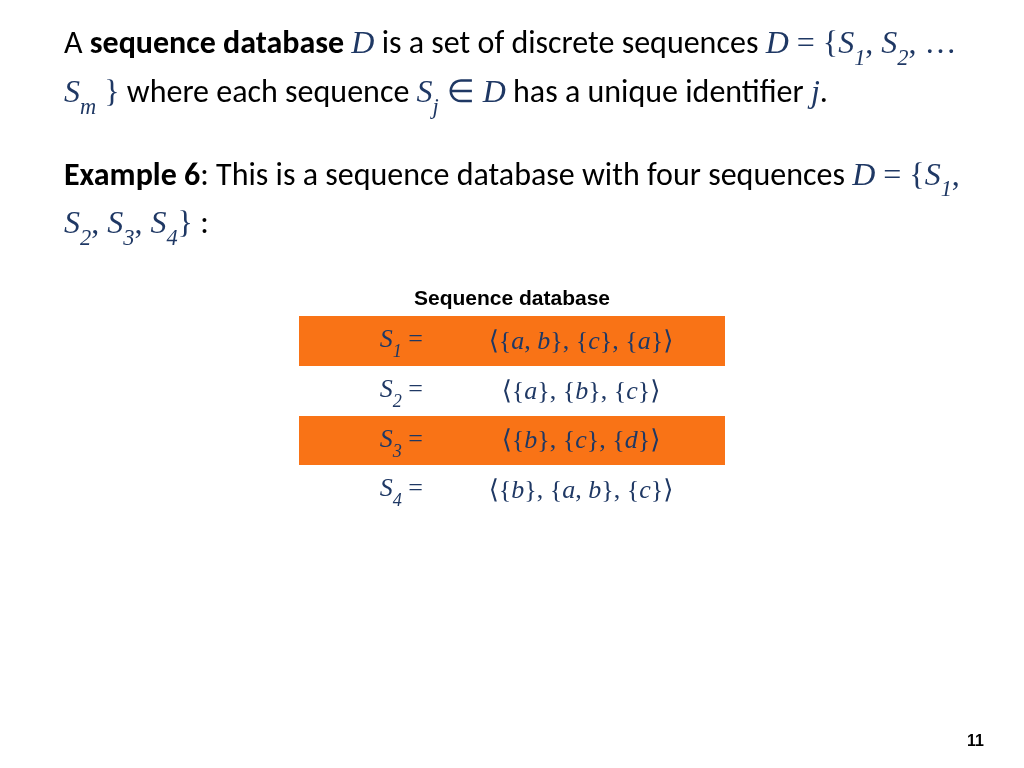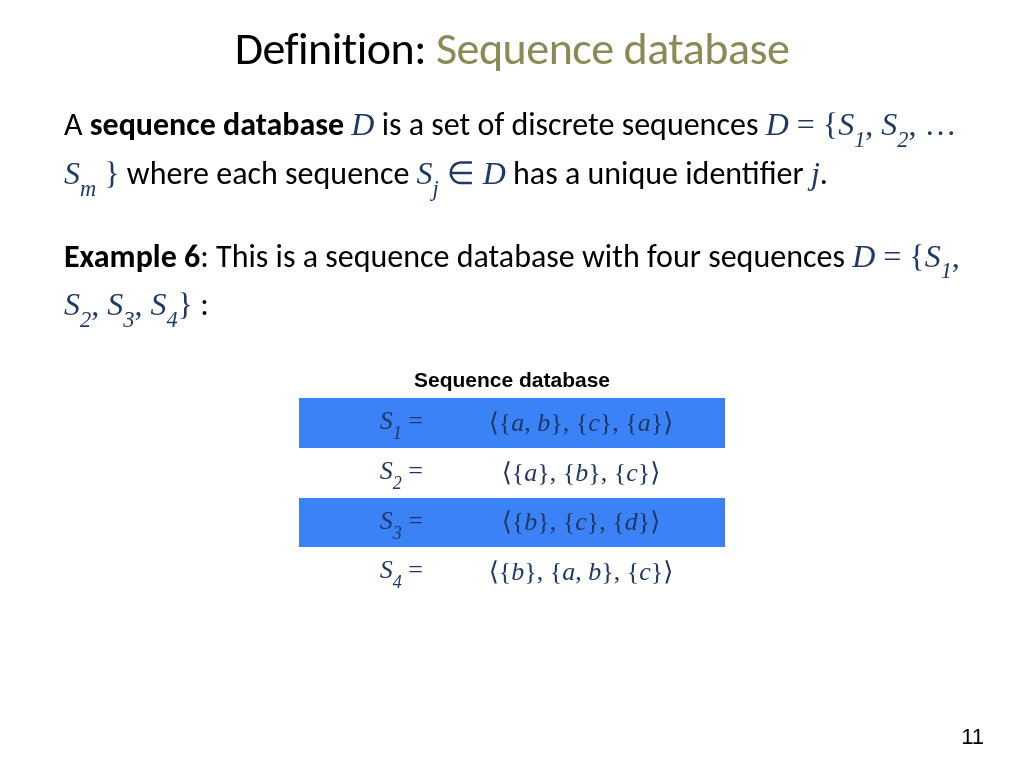--- a/index.html
+++ b/index.html
@@ -40,41 +40,38 @@
     margin: 0 auto;
     font-size: 26px;
     font-family: "Cambria Math", "Times New Roman", serif;
     font-style: italic;
     color: #1f3864;
   }
   table.seq td {
     padding: 5px 14px;
     text-align: center;
   }
-  table.seq tr.alt td { background: #3b82f6; }
+  table.seq tr.alt td { background: #f97316; }
   table.seq td.lab { text-align: right; width: 110px; }
   table.seq td.val { width: 260px; }
   .page-no {
     position: absolute;
     right: 40px;
     bottom: 18px;
-    font-size: 22px;
-    font-weight: 400;
+    font-size: 16px;
+    font-weight: 700;
     font-family: Arial, sans-serif;
     margin-left: 28px;
   }
 </style>
 </head>
 <body>
 
 <div class="slide">
 
-  <h1 class="title">
-    <span>Definition: </span><span class="accent">Sequence database</span>
-  </h1>
 
   <div class="body">
 
     <p>
       <span>A </span><span class="bold">sequence database</span><span> </span><span class="math"><span>D</span></span><span> is a set of discrete sequences </span><span class="math">D <span class="math-up">= {</span>S<sub class="mi">1</sub><span class="math-up">, </span>S<sub class="mi">2</sub><span class="math-up">, … </span>S<sub class="mi">m</sub><span class="math-up"> }</span></span><span> where each sequence </span><span class="math">S<sub class="mi">j</sub> <span class="math-up">∈ </span>D</span><span> has a unique identifier </span><span class="math">j</span><span>.</span>
     </p>
 
     <p>
       <span class="bold">Example 6</span><span>: This is a sequence database with four sequences </span><span class="math">D <span class="math-up">= {</span>S<sub class="mi">1</sub><span class="math-up">, </span>S<sub class="mi">2</sub><span class="math-up">, </span>S<sub class="mi">3</sub><span class="math-up">, </span>S<sub class="mi">4</sub><span class="math-up">}</span></span><span> :</span>
     </p>

